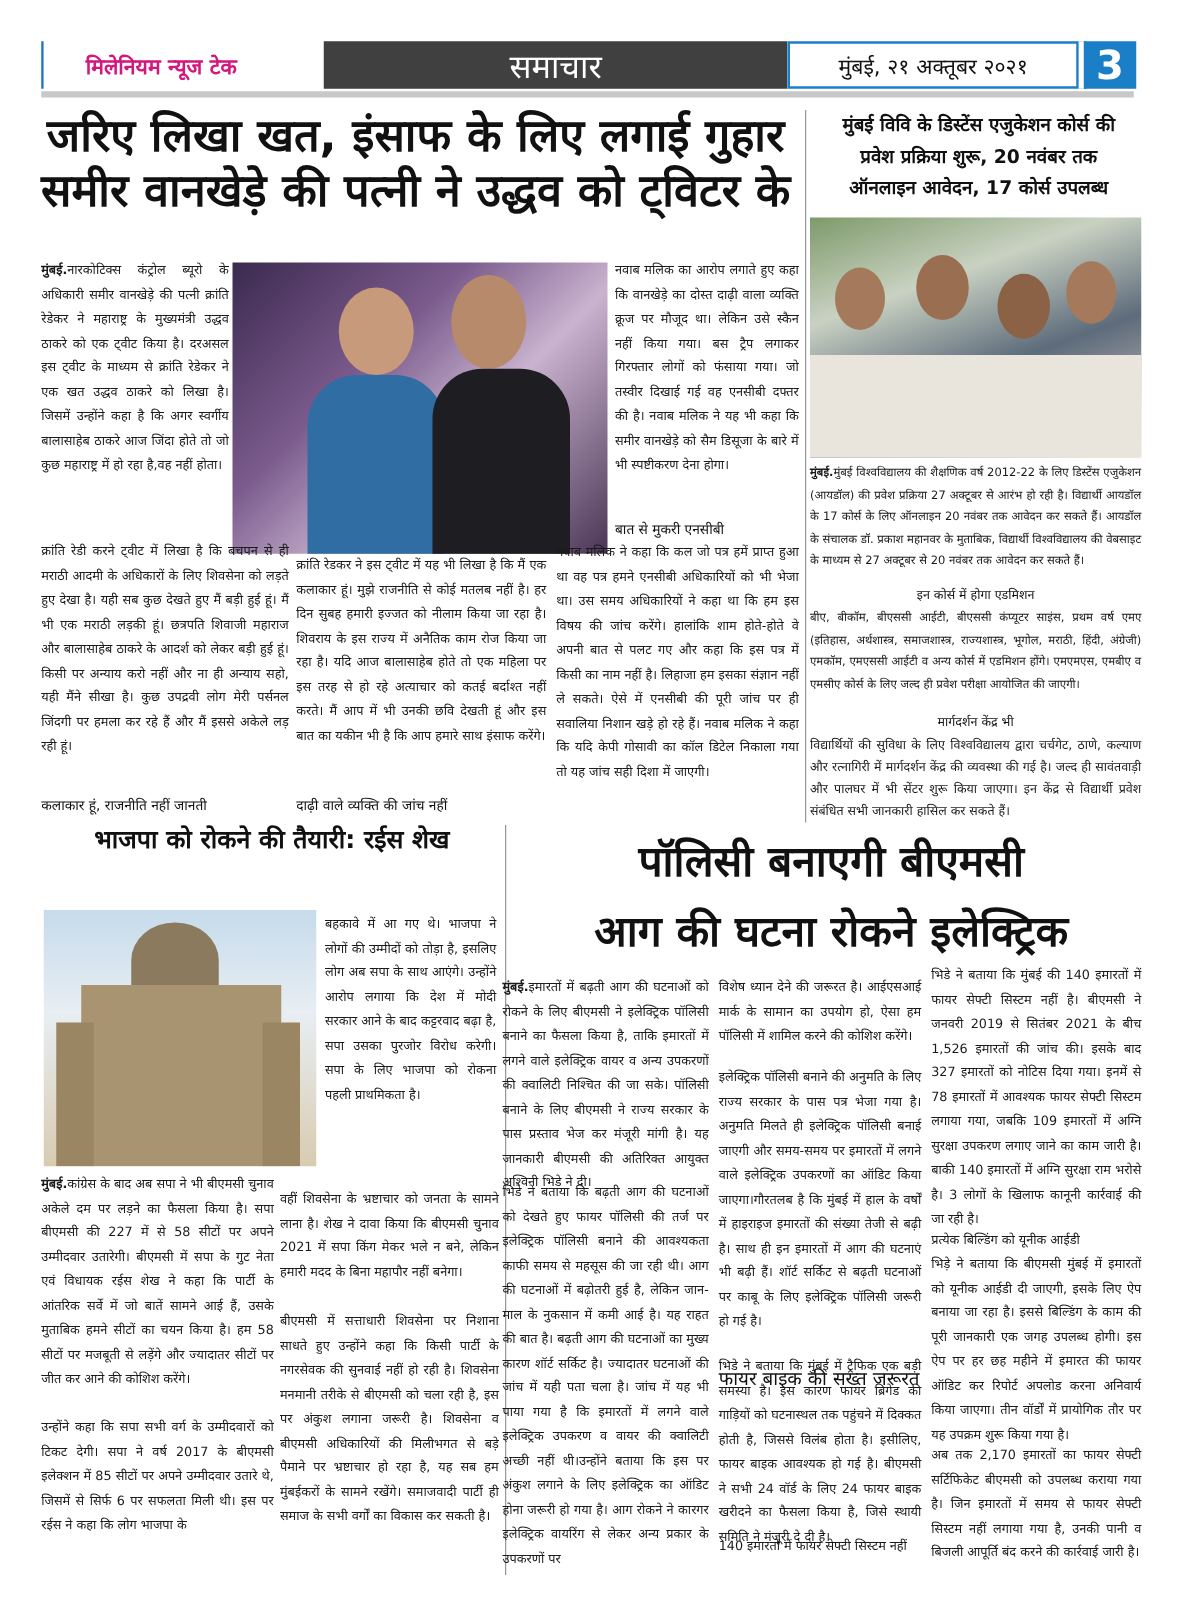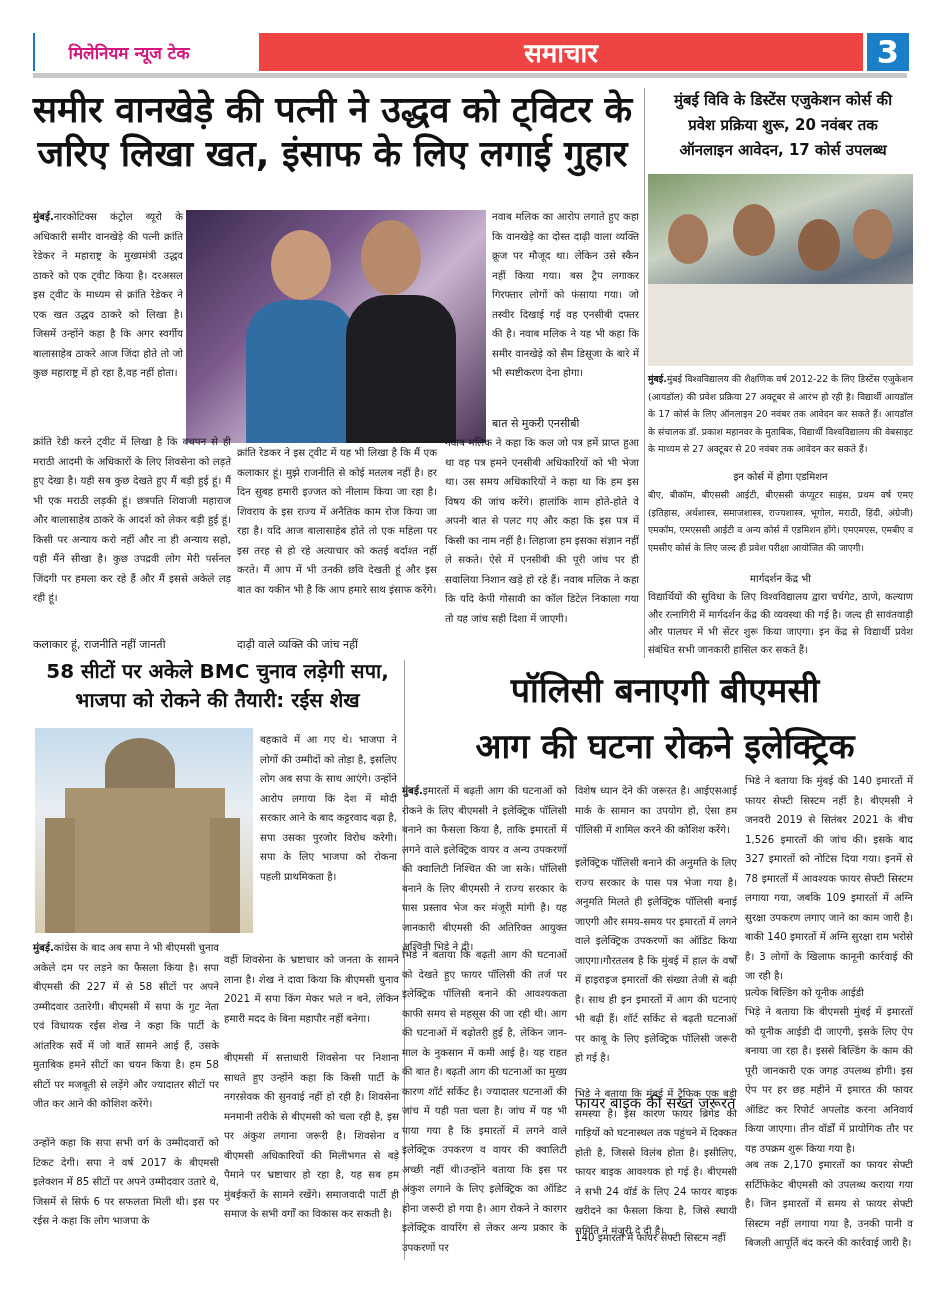--- a/index.html
+++ b/index.html
@@ -1,45 +1,46 @@
 <!DOCTYPE html>
 <html><head>
 <meta charset="utf-8">
 <style>
   html,body{margin:0;padding:0;background:#fff;}
   body{width:945px;height:1296px;position:relative;overflow:hidden;font-family:"DejaVu Sans",sans-serif;color:#111;}
   .abs{position:absolute;}
   
   .mast{left:33px;top:33px;width:874px;height:38px;display:flex;border-left:2px solid #1a76c2;}
   .mast-brand{width:188px;background:#fff;display:flex;align-items:center;justify-content:center;color:#d4177e;font-weight:bold;font-size:17px;}
-  .mast-section{flex:1;background:#ef4444;display:flex;align-items:center;justify-content:center;color:#fff;font-weight:bold;font-size:26px;margin-left:36px;}
+  .mast-section{flex:1;background:#404040;display:flex;align-items:center;justify-content:center;color:#fff;font-weight:normal;font-size:26px;margin-left:36px;}
   .mast-date{width:233px;background:#fff;border:2px solid #1a7fc7;box-sizing:border-box;display:flex;align-items:center;justify-content:center;font-size:17px;color:#111;}
   .mast-page{width:42px;background:#1a7fc7;color:#fff;font-weight:bold;font-size:32px;display:flex;align-items:center;justify-content:center;border-left:4px solid #fff;box-shadow:inset 2px 0 0 #1a7fc7;}
   .mast-rule{left:33px;top:73px;width:874px;height:5px;background:#c8c8c8;}
   
   .h1{font-weight:bold;color:#111;text-align:center;line-height:1.15;}
   .p{font-size:10.2px;line-height:19.5px;text-align:justify;color:#1a1a1a;}
   .p .dl{font-weight:bold;}
   .sub{font-weight:normal;font-size:11px;line-height:18px;color:#111;}
   .photo{overflow:hidden;}
   .vrule{background:#999;width:1px;}
 </style>
 </head>
 <body>
 
 <div class="abs mast">
   <div class="mast-brand">मिलेनियम न्यूज टेक</div>
   <div class="mast-section">समाचार</div>
+  <div class="mast-date">मुंबई, २१ अक्तूबर २०२१</div>
   <div class="mast-page">3</div>
 </div>
 <div class="abs mast-rule"></div>
 
 <div class="abs h1" style="left:25px;top:88px;width:615px;font-size:36px;line-height:44px;">
+  <div>जरिए लिखा खत, इंसाफ के लिए लगाई गुहार</div>
   <div>समीर वानखेड़े की पत्नी ने उद्धव को ट्विटर के</div>
-  <div>जरिए लिखा खत, इंसाफ के लिए लगाई गुहार</div>
 </div>
 
 <div class="abs photo" style="left:186px;top:210px;width:300px;height:233px;background:linear-gradient(135deg,#3b2a4f 0%,#7a5a8c 35%,#c9b3cf 60%,#4a3556 100%);">
   <div style="position:absolute;left:85px;top:20px;width:60px;height:70px;border-radius:50%;background:#c79a7c;"></div>
   <div style="position:absolute;left:175px;top:10px;width:60px;height:75px;border-radius:50%;background:#b88a6c;"></div>
   <div style="position:absolute;left:60px;top:90px;width:110px;height:150px;background:#2f6da3;border-radius:40px 40px 0 0;"></div>
   <div style="position:absolute;left:160px;top:85px;width:110px;height:150px;background:#1d1d22;border-radius:40px 40px 0 0;"></div>
 </div>
 
 <div class="abs p" style="left:33px;top:207px;width:150px;">
@@ -71,21 +72,20 @@
 </div>
 <div class="abs p" style="left:648px;top:370px;width:265px;font-size:9.2px;line-height:17.5px;">
   <span class="dl">मुंबई.</span><span>मुंबई विश्वविद्यालय की शैक्षणिक वर्ष 2012-22 के लिए डिस्टेंस एजुकेशन (आयडॉल) की प्रवेश प्रक्रिया 27 अक्टूबर से आरंभ हो रही है। विद्यार्थी आयडॉल के 17 कोर्स के लिए ऑनलाइन 20 नवंबर तक आवेदन कर सकते हैं। आयडॉल के संचालक डॉ. प्रकाश महानवर के मुताबिक, विद्यार्थी विश्वविद्यालय की वेबसाइट के माध्यम से 27 अक्टूबर से 20 नवंबर तक आवेदन कर सकते हैं।</span>
 </div>
 <div class="abs sub" style="left:648px;top:468px;width:265px;text-align:center;font-size:10px;">इन कोर्स में होगा एडमिशन</div>
 <div class="abs p" style="left:648px;top:486px;width:265px;font-size:9.2px;line-height:17.5px;">बीए, बीकॉम, बीएससी आईटी, बीएससी कंप्यूटर साइंस, प्रथम वर्ष एमए (इतिहास, अर्थशास्त्र, समाजशास्त्र, राज्यशास्त्र, भूगोल, मराठी, हिंदी, अंग्रेजी) एमकॉम, एमएससी आईटी व अन्य कोर्स में एडमिशन होंगे। एमएमएस, एमबीए व एमसीए कोर्स के लिए जल्द ही प्रवेश परीक्षा आयोजित की जाएगी।</div>
 <div class="abs sub" style="left:648px;top:570px;width:265px;text-align:center;font-size:10px;">मार्गदर्शन केंद्र भी</div>
 <div class="abs p" style="left:648px;top:588px;width:265px;font-size:10px;line-height:17.5px;">विद्यार्थियों की सुविधा के लिए विश्वविद्यालय द्वारा चर्चगेट, ठाणे, कल्याण और रत्नागिरी में मार्गदर्शन केंद्र की व्यवस्था की गई है। जल्द ही सावंतवाड़ी और पालघर में भी सेंटर शुरू किया जाएगा। इन केंद्र से विद्यार्थी प्रवेश संबंधित सभी जानकारी हासिल कर सकते हैं।</div>
 
 <div class="abs h1" style="left:30px;top:657px;width:375px;font-size:20px;line-height:29px;">
-  <div>58 सीटों पर अकेले BMC चुनाव लड़ेगी सपा,</div>
   <div>भाजपा को रोकने की तैयारी: रईस शेख</div>
 </div>
 <div class="abs photo" style="left:35px;top:728px;width:218px;height:205px;background:linear-gradient(180deg,#c6dbeb 0%,#e8eef3 40%,#d8cbb0 100%);">
   <div style="position:absolute;left:70px;top:10px;width:70px;height:60px;border-radius:50% 50% 0 0;background:#8b7a5e;"></div>
   <div style="position:absolute;left:30px;top:60px;width:160px;height:145px;background:#a89470;"></div>
   <div style="position:absolute;left:10px;top:90px;width:30px;height:115px;background:#9a8663;"></div>
   <div style="position:absolute;left:175px;top:90px;width:30px;height:115px;background:#9a8663;"></div>
 </div>
 <div class="abs p" style="left:260px;top:730px;width:137px;">बहकावे में आ गए थे। भाजपा ने लोगों की उम्मीदों को तोड़ा है, इसलिए लोग अब सपा के साथ आएंगे। उन्होंने आरोप लगाया कि देश में मोदी सरकार आने के बाद कट्टरवाद बढ़ा है, सपा उसका पुरजोर विरोध करेगी। सपा के लिए भाजपा को रोकना पहली प्राथमिकता है।</div>
 

